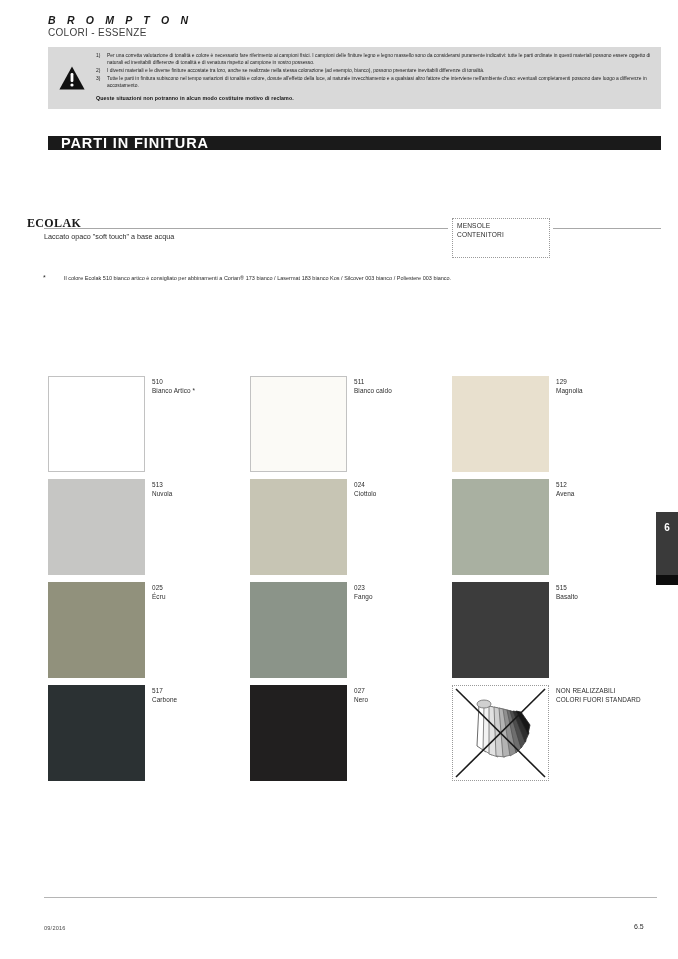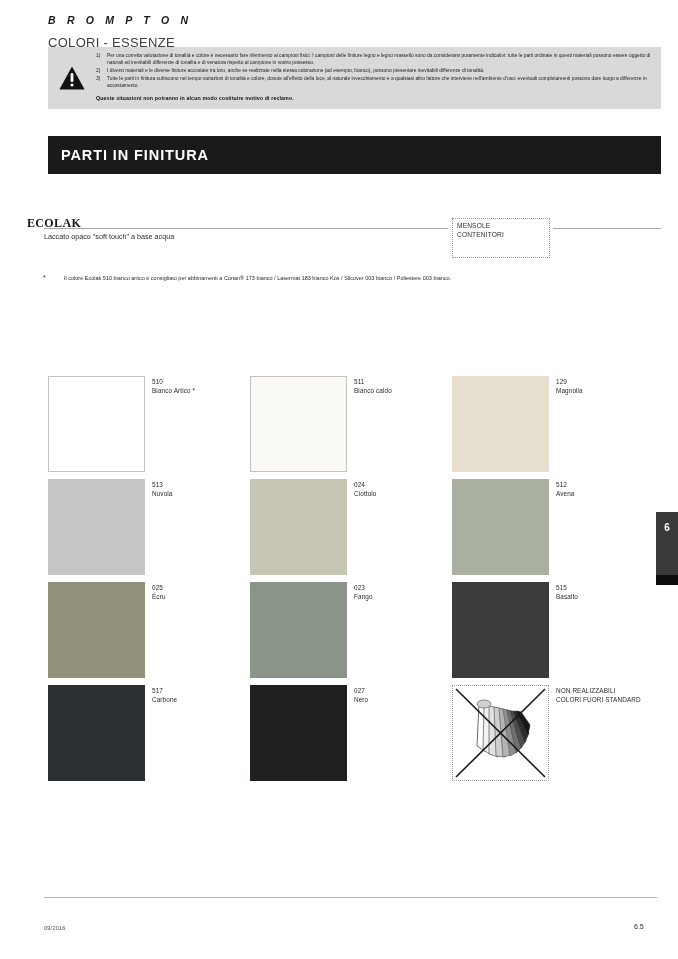--- a/index.html
+++ b/index.html
@@ -24,24 +24,24 @@
   }
   .brand-name {
     font-size: 10.5px;
     font-weight: bold;
     letter-spacing: 4.2px;
     color: #1a1a1a;
     line-height: 1.2;
     font-style: italic;
   }
   .brand-sub {
-    font-size: 13px;
+    font-size: 10px;
     letter-spacing: 0.3px;
     color: #3d3d3d;
-    margin-top: 8px;
+    margin-top: 0;
   }
 
   
   .notice {
     position: absolute;
     left: 48px;
     top: 47px;
     width: 613px;
     height: 62px;
     background: #d9d9d9;
@@ -91,21 +91,21 @@
     margin-top: 6px;
     letter-spacing: 0.1px;
   }
 
   
   .banner {
     position: absolute;
     left: 48px;
     top: 136px;
     width: 613px;
-    height: 38px;
+    height: 14px;
     background: #1a1a1a;
     display: flex;
     align-items: center;
   }
   .banner-title {
     color: #ffffff;
     font-size: 14.5px;
     font-weight: bold;
     letter-spacing: 0.9px;
     padding-left: 13px;

